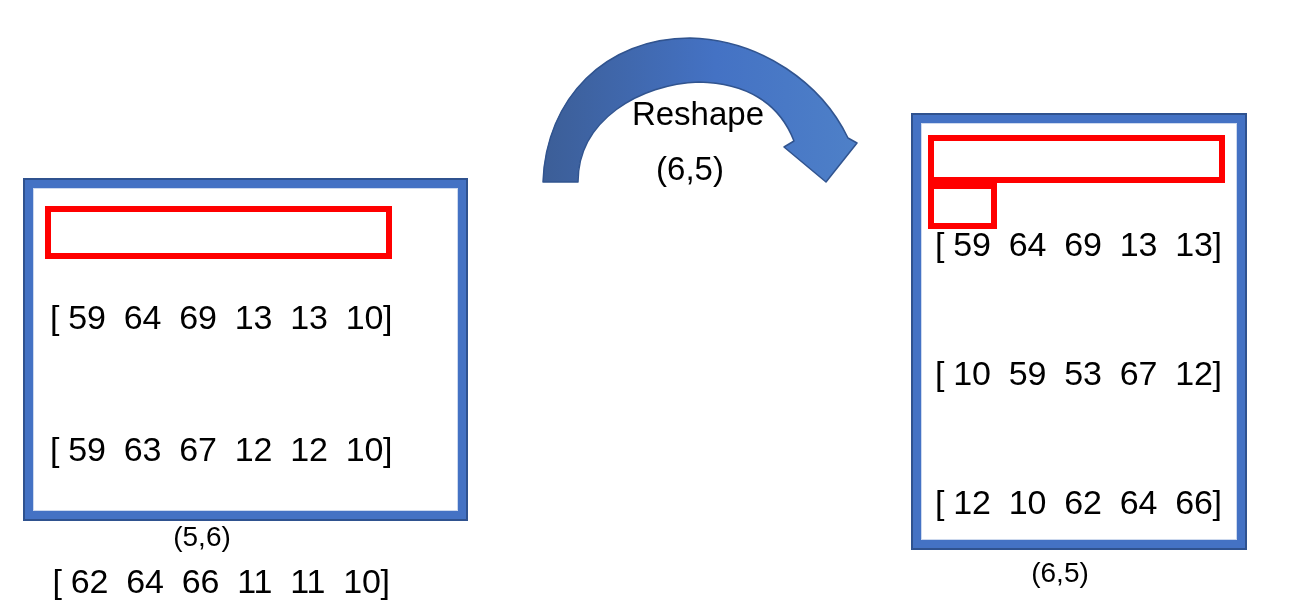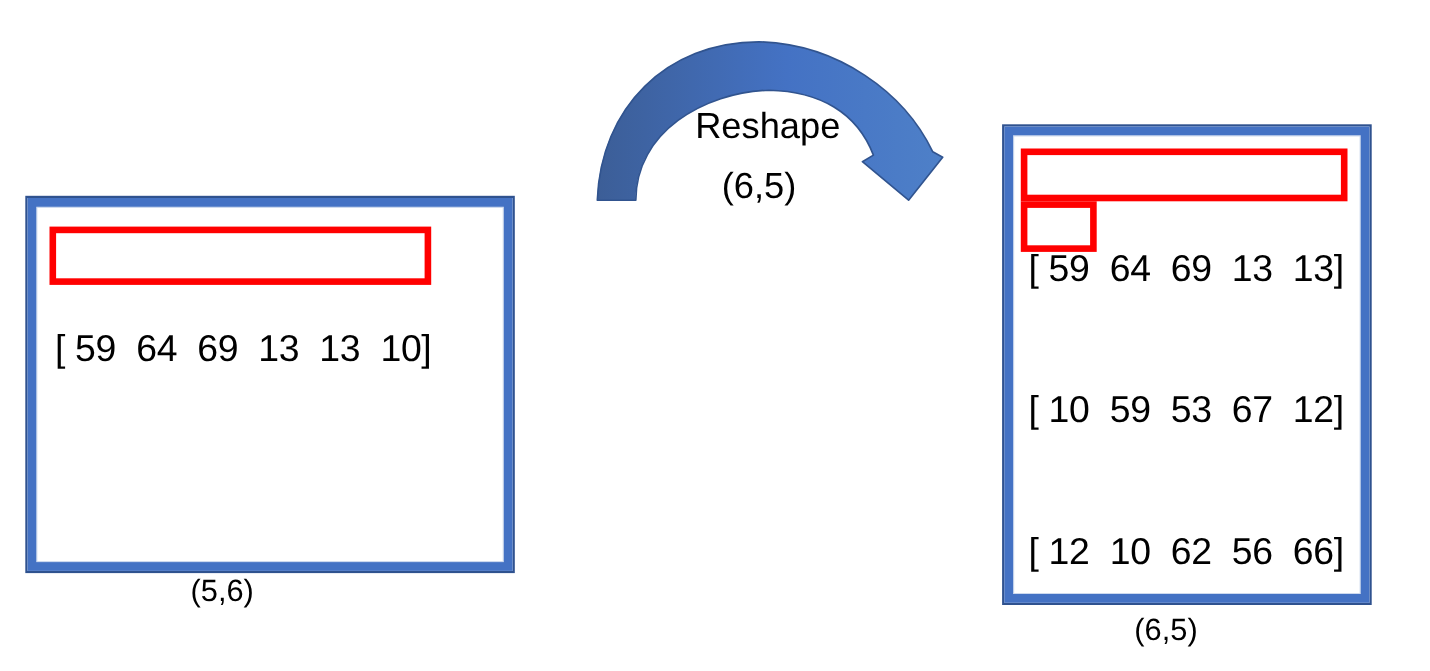--- a/index.html
+++ b/index.html
@@ -91,30 +91,32 @@
              C 640 84 578 120 578 182
              Z" fill="url(#arrowGrad)" stroke="#31548F" stroke-width="1.5" stroke-linejoin="round"></path>
   </svg>
 
   <div class="arrow-text" id="arrow-label">Reshape</div>
   <div class="arrow-text" id="arrow-shape">(6,5)</div>
 
   <div class="matrix-box" id="left-box">
     <div class="rows" id="left-rows">
       <div class="row">[ 59  64  69  13  13  10]</div>
+      <div class="row">[ 59  63  67  12  12  10]</div>
+      <div class="row">[ 62  64  66  11  11  10]</div>
       
       
     </div>
   </div>
 
   <div class="matrix-box" id="right-box">
     <div class="rows" id="right-rows">
       <div class="row">[ 59  64  69  13  13]</div>
       <div class="row">[ 10  59  53  67  12]</div>
-      <div class="row">[ 12  10  62  56  66]</div>
+      <div class="row">[ 12  10  62  64  66]</div>
       
       
       
     </div>
   </div>
 
   <div class="hl" id="hl-left-row"></div>
   <div class="hl" id="hl-right-row"></div>
   <div class="hl" id="hl-right-cell"></div>
 

